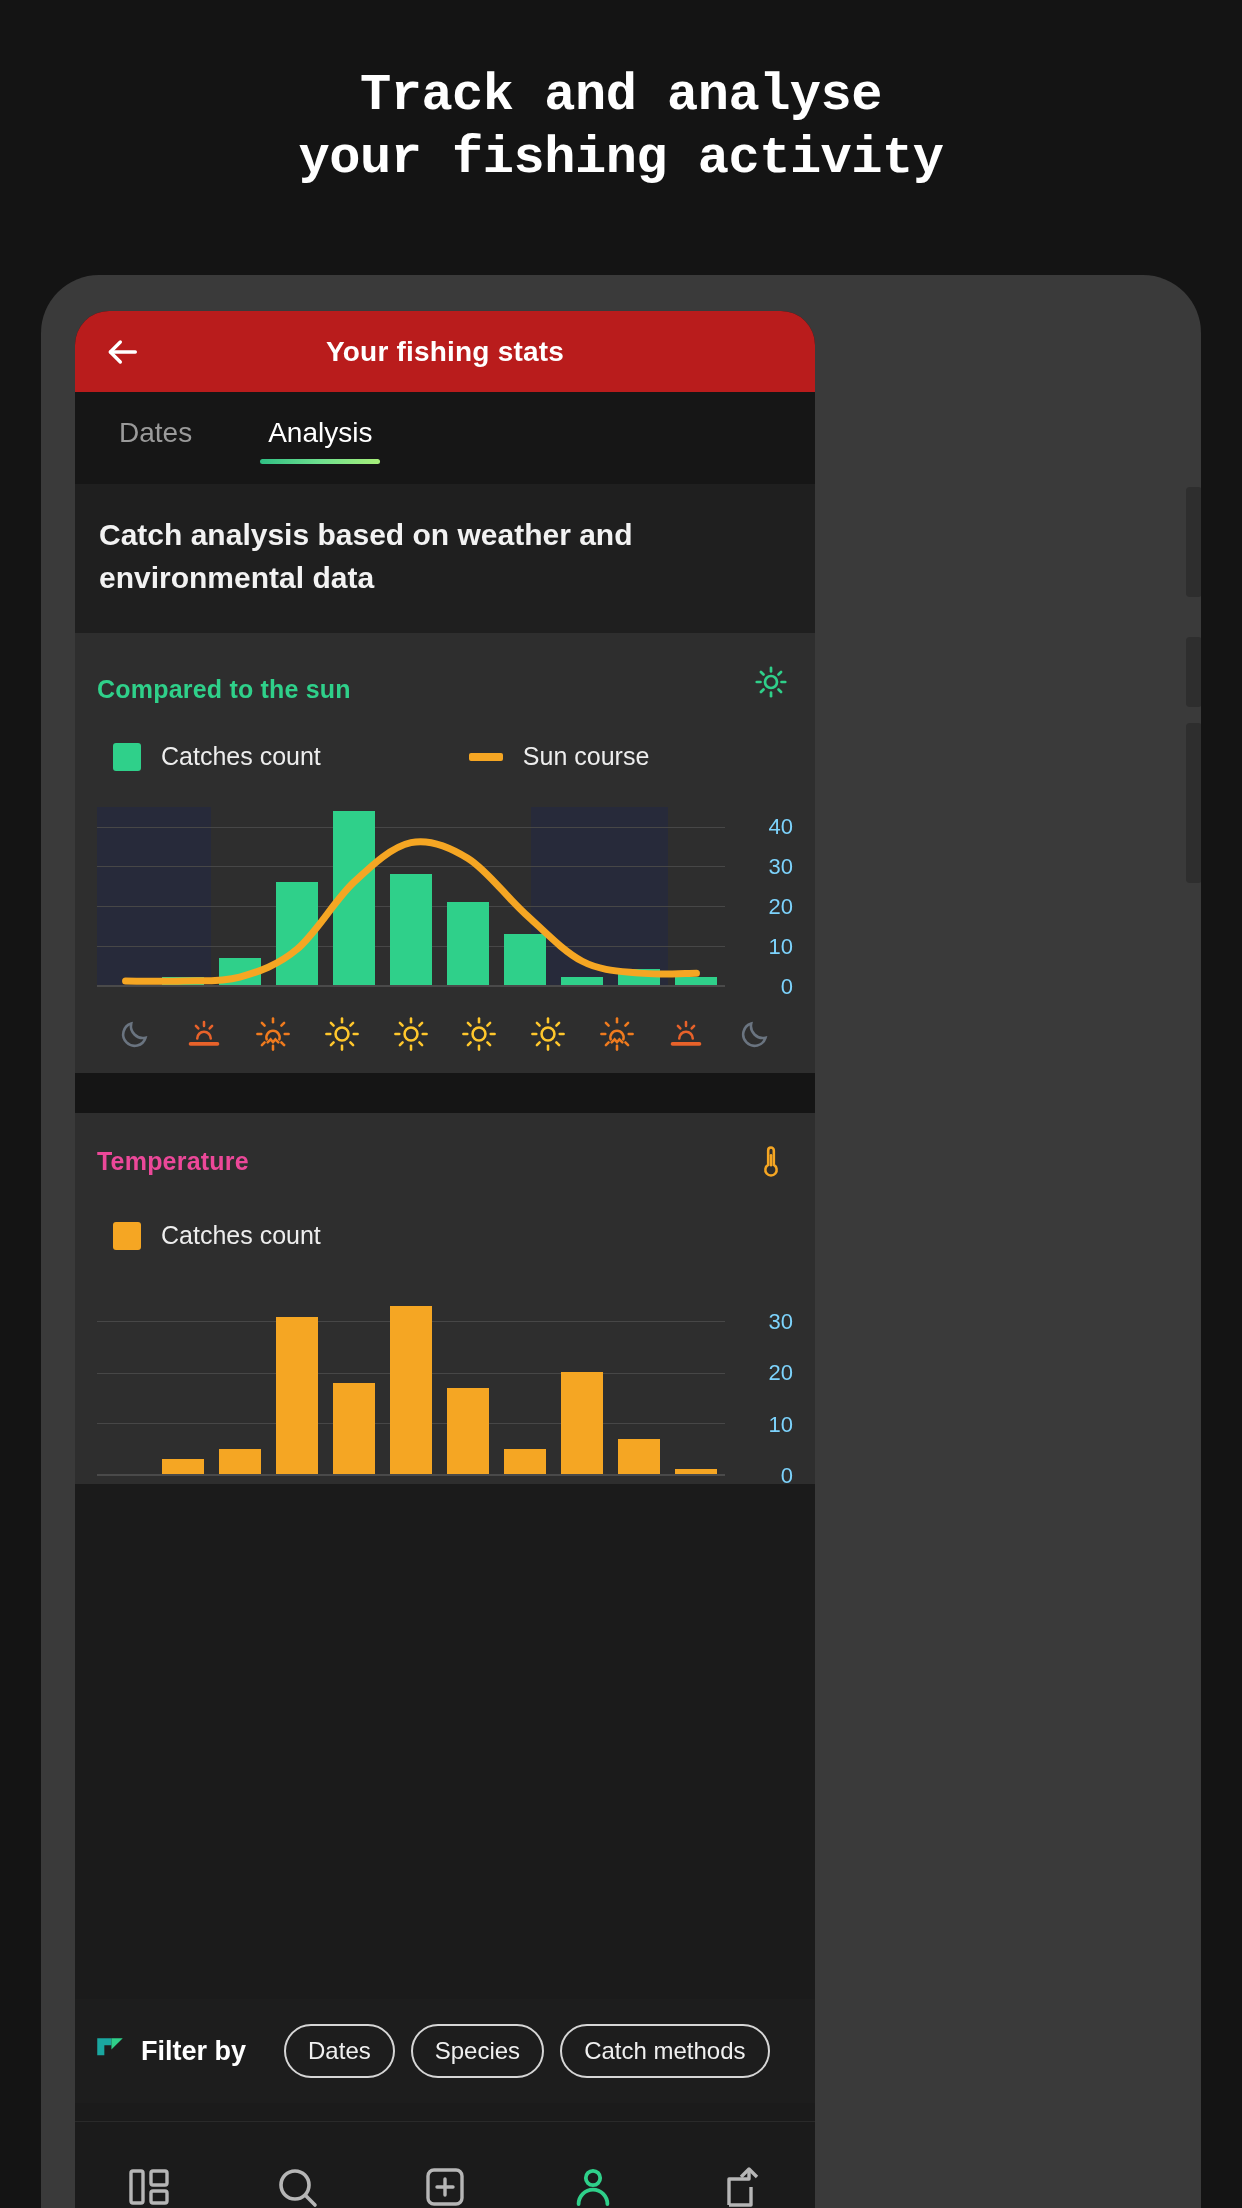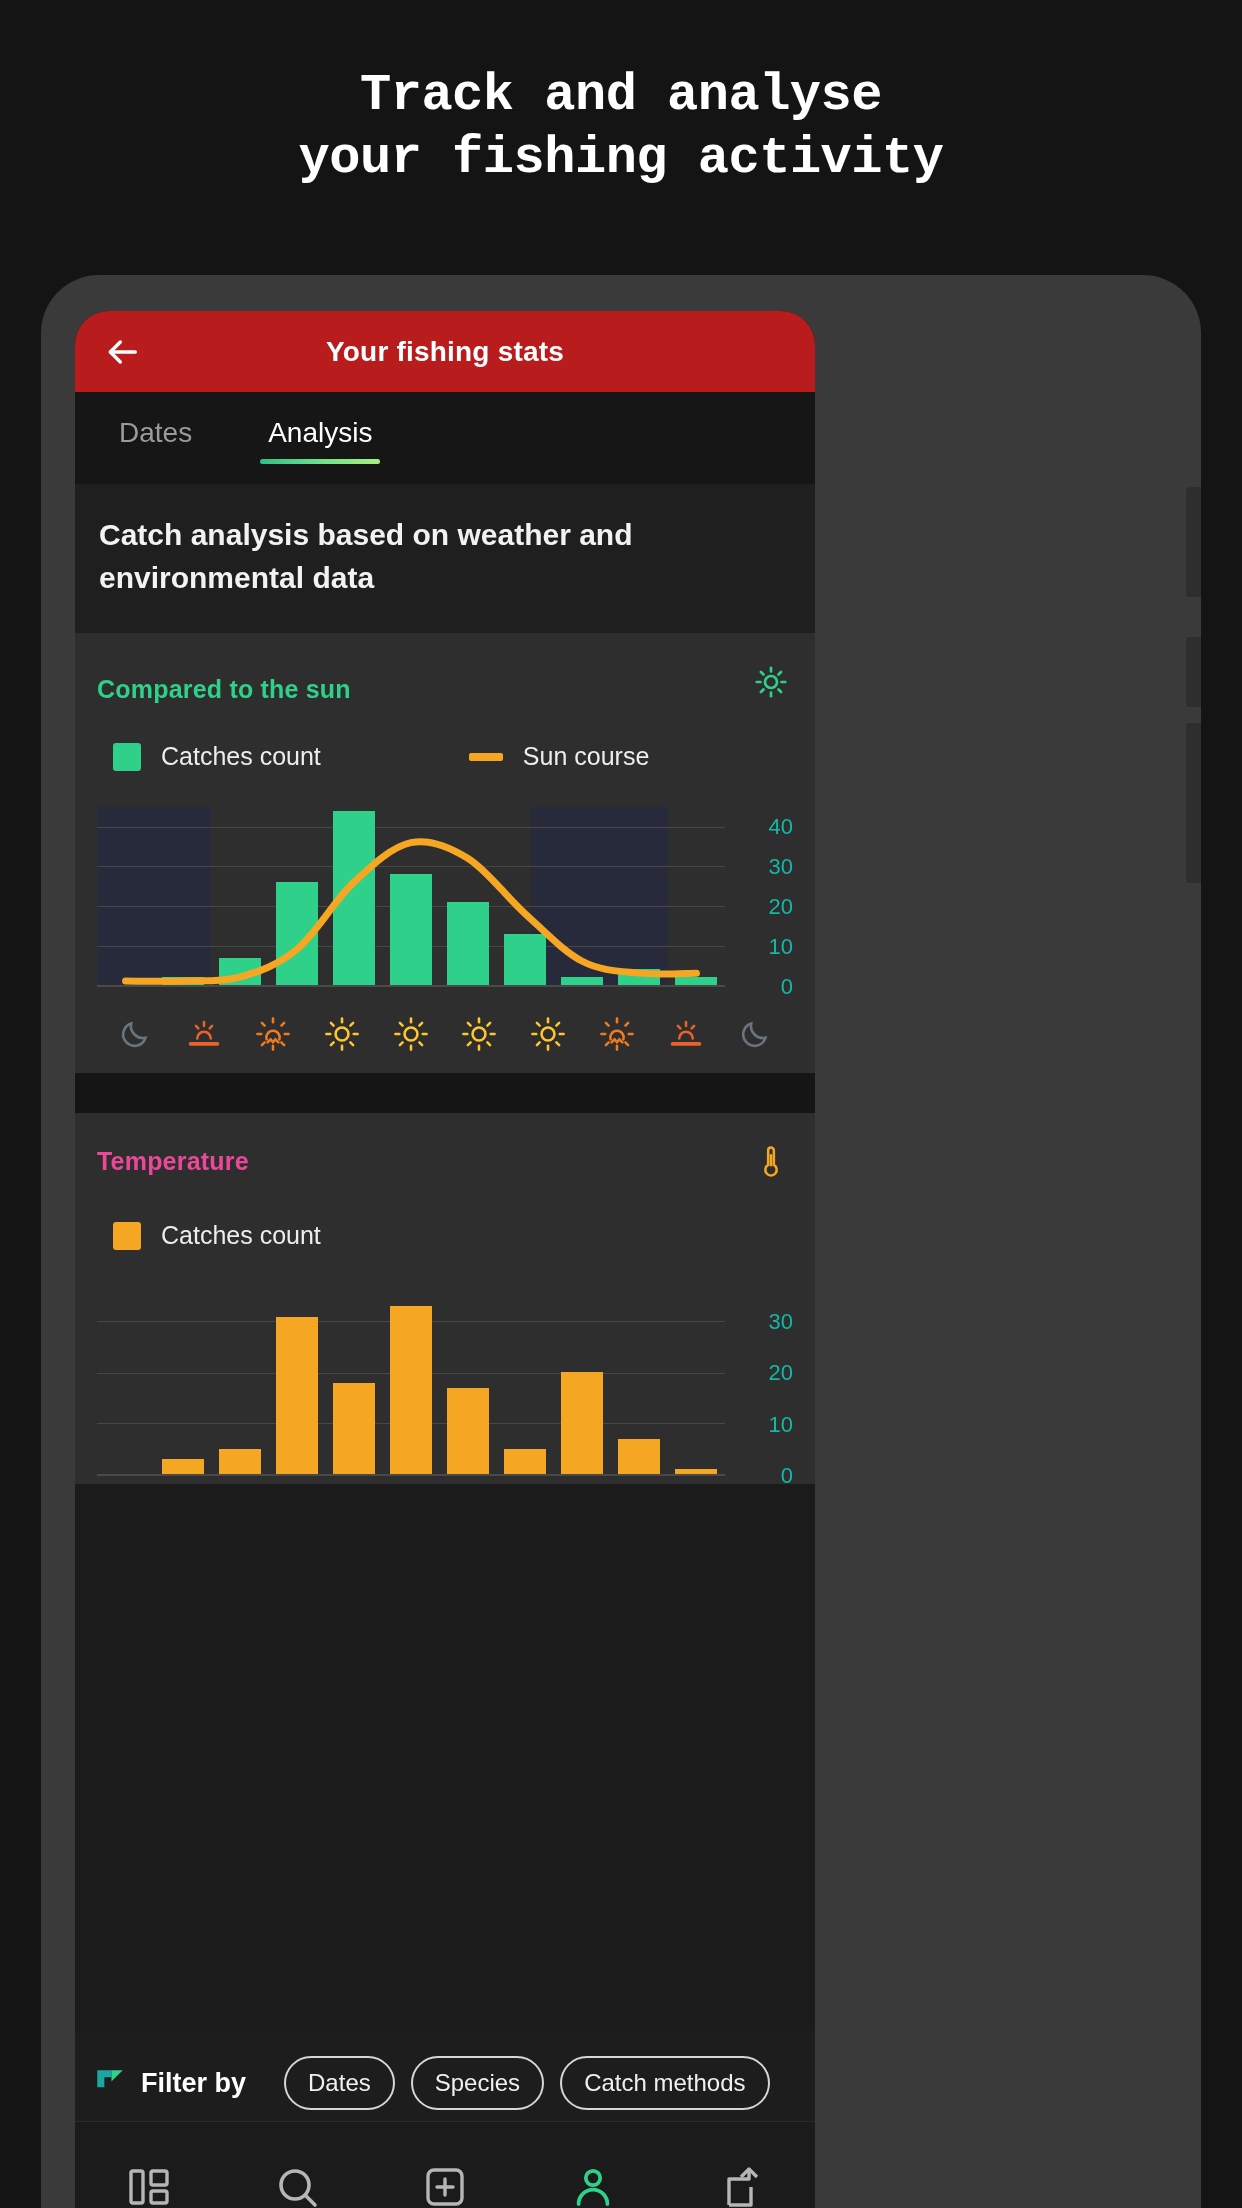--- a/index.html
+++ b/index.html
@@ -114,36 +114,36 @@
   }
   .bar { width:42px; }
   .bar.green { background:#2fd08a; }
   .bar.amber { background:#f5a623; }
   .suncurve { position:absolute; left:0; top:0; width:100%; height:100%; overflow:visible; }
 
   .yaxis {
     width:58px; position:relative; height:180px; margin-left:10px;
   }
   .ytick {
-    position:absolute; right:0; color:#14b8a6; font-size:22px;
+    position:absolute; right:0; color:#7dd3fc; font-size:22px;
     transform:translateY(-50%); white-space:nowrap;
   }
 
   .xicons {
     display:flex; justify-content:space-around; align-items:center;
     margin-top:16px; padding:0 4px 0 4px; height:62px;
   }
   .xicon { width:46px; height:46px; display:flex; align-items:center; justify-content:center; }
 
   
   .card-gap { height:40px; background:#151515; }
 
   
   .filterbar {
-    position:absolute; left:0; bottom:116px; width:740px; height:104px;
+    position:absolute; left:0; bottom:148px; width:740px; height:104px;
     background:#1d1d1d; display:flex; align-items:center; padding:0 18px;
   }
   .filter-label { display:flex; align-items:center; }
   .filter-label span {
     color:#ffffff; font-size:27px; font-weight:bold; margin-left:14px;
   }
   .chips { display:flex; align-items:flex-end; margin-left:22px; }
   .chip {
     border:2px solid #d6d6d6; border-radius:30px;
     color:#f0f0f0; font-size:24px;

